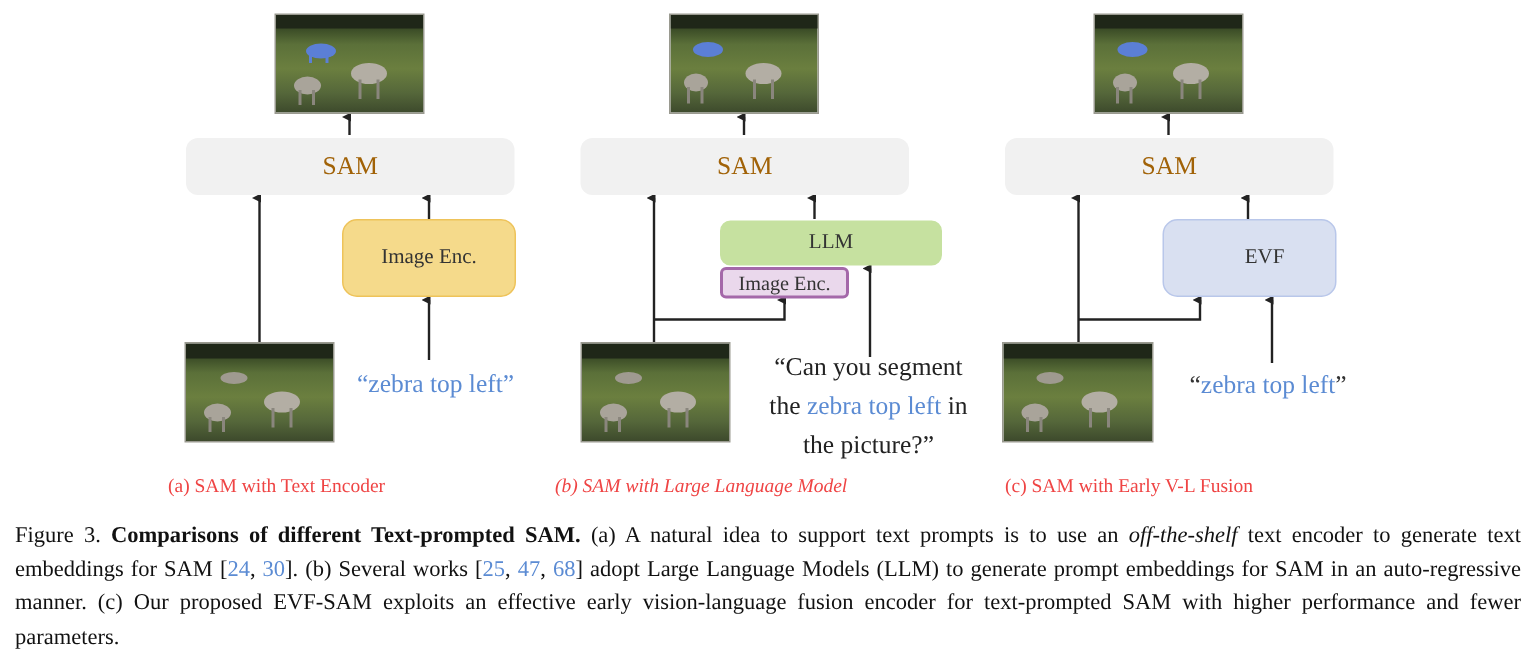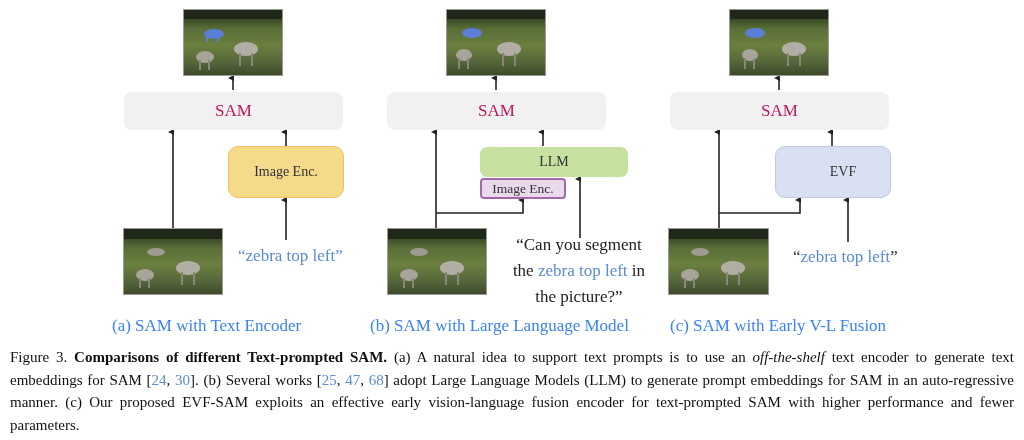--- a/index.html
+++ b/index.html
@@ -1,33 +1,33 @@
 <!DOCTYPE html>
 <html><head>
 <meta charset="utf-8">
 <style>
   html, body { margin:0; padding:0; background:#ffffff; }
   body { width:1024px; height:440px; position:relative; overflow:hidden;
          font-family:"Liberation Serif", "DejaVu Serif", serif; color:#222; }
   .abs { position:absolute; }
   .sam-box { background:#f1f1f1; border-radius:8px; display:flex; align-items:center; justify-content:center;
-             font-size:17px; color:#be185d; }
+             font-size:17px; color:#a16207; }
   .enc-box { border-radius:10px; display:flex; align-items:center; justify-content:center; font-size:14px; color:#333; box-sizing:border-box; }
   .text-enc { background:#f5da8b; border:1.5px solid #eec35a; }
   .llm { background:#c6e1a0; border:1px solid #c6e1a0; border-radius:7px; font-size:14px; }
   .img-enc { background:#ead8ec; border:2px solid #a468a9; border-radius:4px; font-size:13.5px; }
   .evf { background:#d9e0f1; border:1.5px solid #b9c7ea;padding-left:20px; }
   .photo { border:1px solid #9a9a90; box-sizing:border-box; overflow:hidden;
            background:linear-gradient(180deg,#2b3320 0%,#3a4b26 14%,#5b7039 30%,#6b7f3f 55%,#55673a 80%,#3d4a2c 100%); }
   .photo svg { display:block; }
   .prompt { font-size:17px; color:#5b8bd3;font-family:Liberation Serif, serif; }
   .prompt .q { color:#333; }
   .blue { color:#5b8bd3; }
   .question { font-size:17px; line-height:26px; color:#222; }
-  .subcap { font-size:17px; color:#3b82f6; white-space:nowrap; }
+  .subcap { font-size:13px; color:#ef4444; white-space:nowrap; }
   .caption { left:10px; top:346px; width:1004px; font-size:15px; line-height:22.5px; text-align:justify; color:#111; }
   .caption b { font-weight:bold; }
   svg.wires { position:absolute; left:0; top:0; }
 </style>
 </head>
 <body>
 
 <svg class="wires" width="1024" height="340">
   <defs>
     <marker id="ah" markerWidth="6" markerHeight="6" refX="3" refY="5" orient="auto-start-reverse" markerUnits="userSpaceOnUse">
@@ -121,21 +121,21 @@
       <rect x="15" y="49" width="2" height="10" fill="#8a867d"></rect>
       <rect x="24" y="49" width="2" height="10" fill="#8a867d"></rect>
     <ellipse cx="64" cy="39" rx="12" ry="7" fill="#b3aea4"></ellipse>
       <rect x="57" y="43" width="2" height="13" fill="#8a867d"></rect>
       <rect x="69" y="43" width="2" height="13" fill="#8a867d"></rect>
   </svg>
 </div>
 <div class="abs question" style="left:504px;top:232px;width:150px;text-align:center;">
   <span>“Can you segment the </span><span class="blue">zebra top left</span><span> in the picture?”</span>
 </div>
-<div class="abs subcap" style="left:370px;top:316px;">(b) SAM with Large Language Model</div>
+<div class="abs subcap" style="left:370px;top:316px;font-style:italic;">(b) SAM with Large Language Model</div>
 
 <div class="abs photo" style="left:729px;top:9px;width:100px;height:67px;">
   <svg width="100" height="67" viewBox="0 0 100 67">
     <rect x="0" y="0" width="100" height="9" fill="#1f2718"></rect>
     <ellipse cx="25" cy="23" rx="10" ry="5" fill="#5b7fd6"></ellipse>
     <ellipse cx="20" cy="45" rx="8" ry="6" fill="#a9a49a"></ellipse>
       <rect x="14" y="48" width="2" height="11" fill="#8a867d"></rect>
       <rect x="23" y="48" width="2" height="11" fill="#8a867d"></rect>
     <ellipse cx="64" cy="39" rx="12" ry="7" fill="#b3aea4"></ellipse>
       <rect x="57" y="43" width="2" height="13" fill="#8a867d"></rect>

